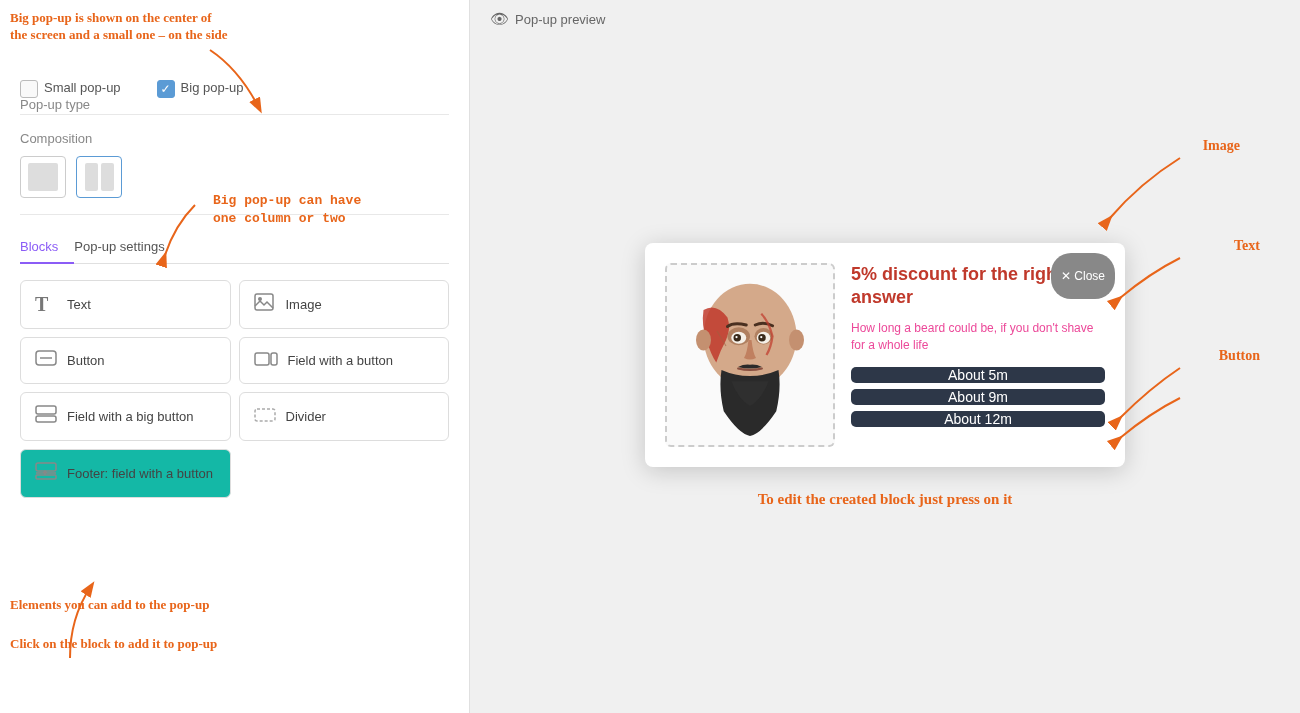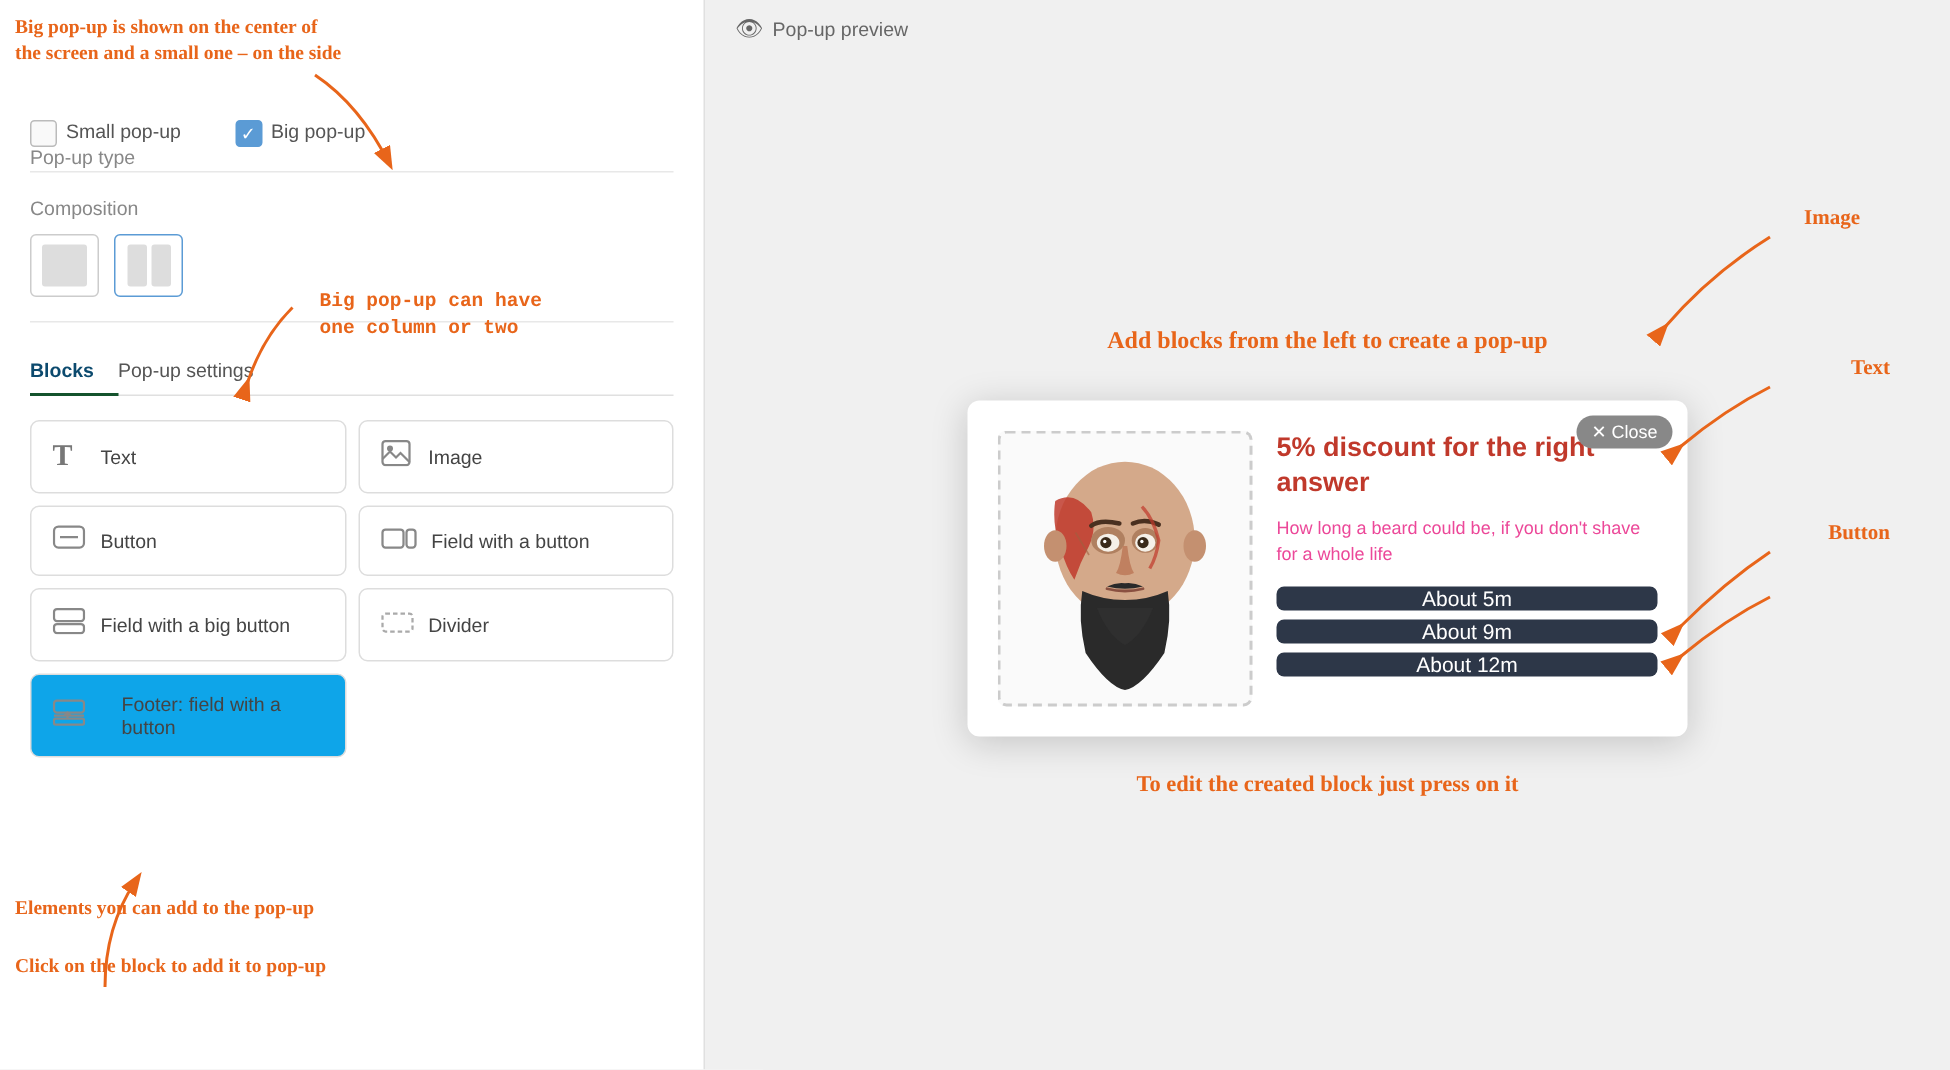--- a/index.html
+++ b/index.html
@@ -158,23 +158,23 @@
     .tab-item {
       padding: 8px 16px 8px 0;
       font-size: 13px;
       color: #555;
       cursor: pointer;
       border-bottom: 2px solid transparent;
       margin-bottom: -1px;
     }
 
     .tab-item.active {
-      color: #0c4a6e;
-      border-bottom: 2px solid #14532d;
-      font-weight: 700;
+      color: #8b5cf6;
+      border-bottom: 2px solid #8b5cf6;
+      font-weight: 400;
     }
 
     
     .blocks-grid {
       display: grid;
       grid-template-columns: 1fr 1fr;
       gap: 8px;
     }
 
     .block-card {
@@ -195,23 +195,23 @@
       color: #888;
       min-width: 22px;
     }
 
     .block-card-full {
       border: 1.5px solid #ddd;
       border-radius: 6px;
       padding: 12px 14px;
       display: flex;
       align-items: center;
-      gap: 24px;
+      gap: 10px;
       cursor: pointer;
-      background: #0ea5e9;
+      background: #14b8a6;
       font-size: 13px;
       color: #444;
       margin-top: 8px;
       width: calc(50% - 4px);
     }
 
     
     .bottom-annotation {
       position: absolute;
       bottom: 60px;
@@ -275,21 +275,21 @@
     }
 
     .close-btn {
       position: absolute;
       top: 10px;
       right: 10px;
       background: #888;
       color: white;
       border: none;
       border-radius: 20px;
-      padding: 4px 10px;
+      padding: 16px 10px;
       font-size: 12px;
       cursor: pointer;
       display: flex;
       align-items: center;
       gap: 4px;
       z-index: 10;
     }
 
     .popup-body {
       display: flex;
@@ -526,21 +526,20 @@
 
   <div class="right-panel">
 
     <div class="preview-header">
       <span style="font-size:15px;">👁</span>
       <span>Pop-up preview</span>
     </div>
 
     <div class="preview-area">
 
-      <div class="preview-add-text">Add blocks from the left to create a pop-up</div>
 
       <div class="popup-modal" style="position:relative;">
         <button class="close-btn">✕ Close</button>
 
         <div class="popup-body">
 
           <div class="popup-image-col">
 
             <svg class="kratos-face" viewBox="0 0 200 240" xmlns="http://www.w3.org/2000/svg">
 

